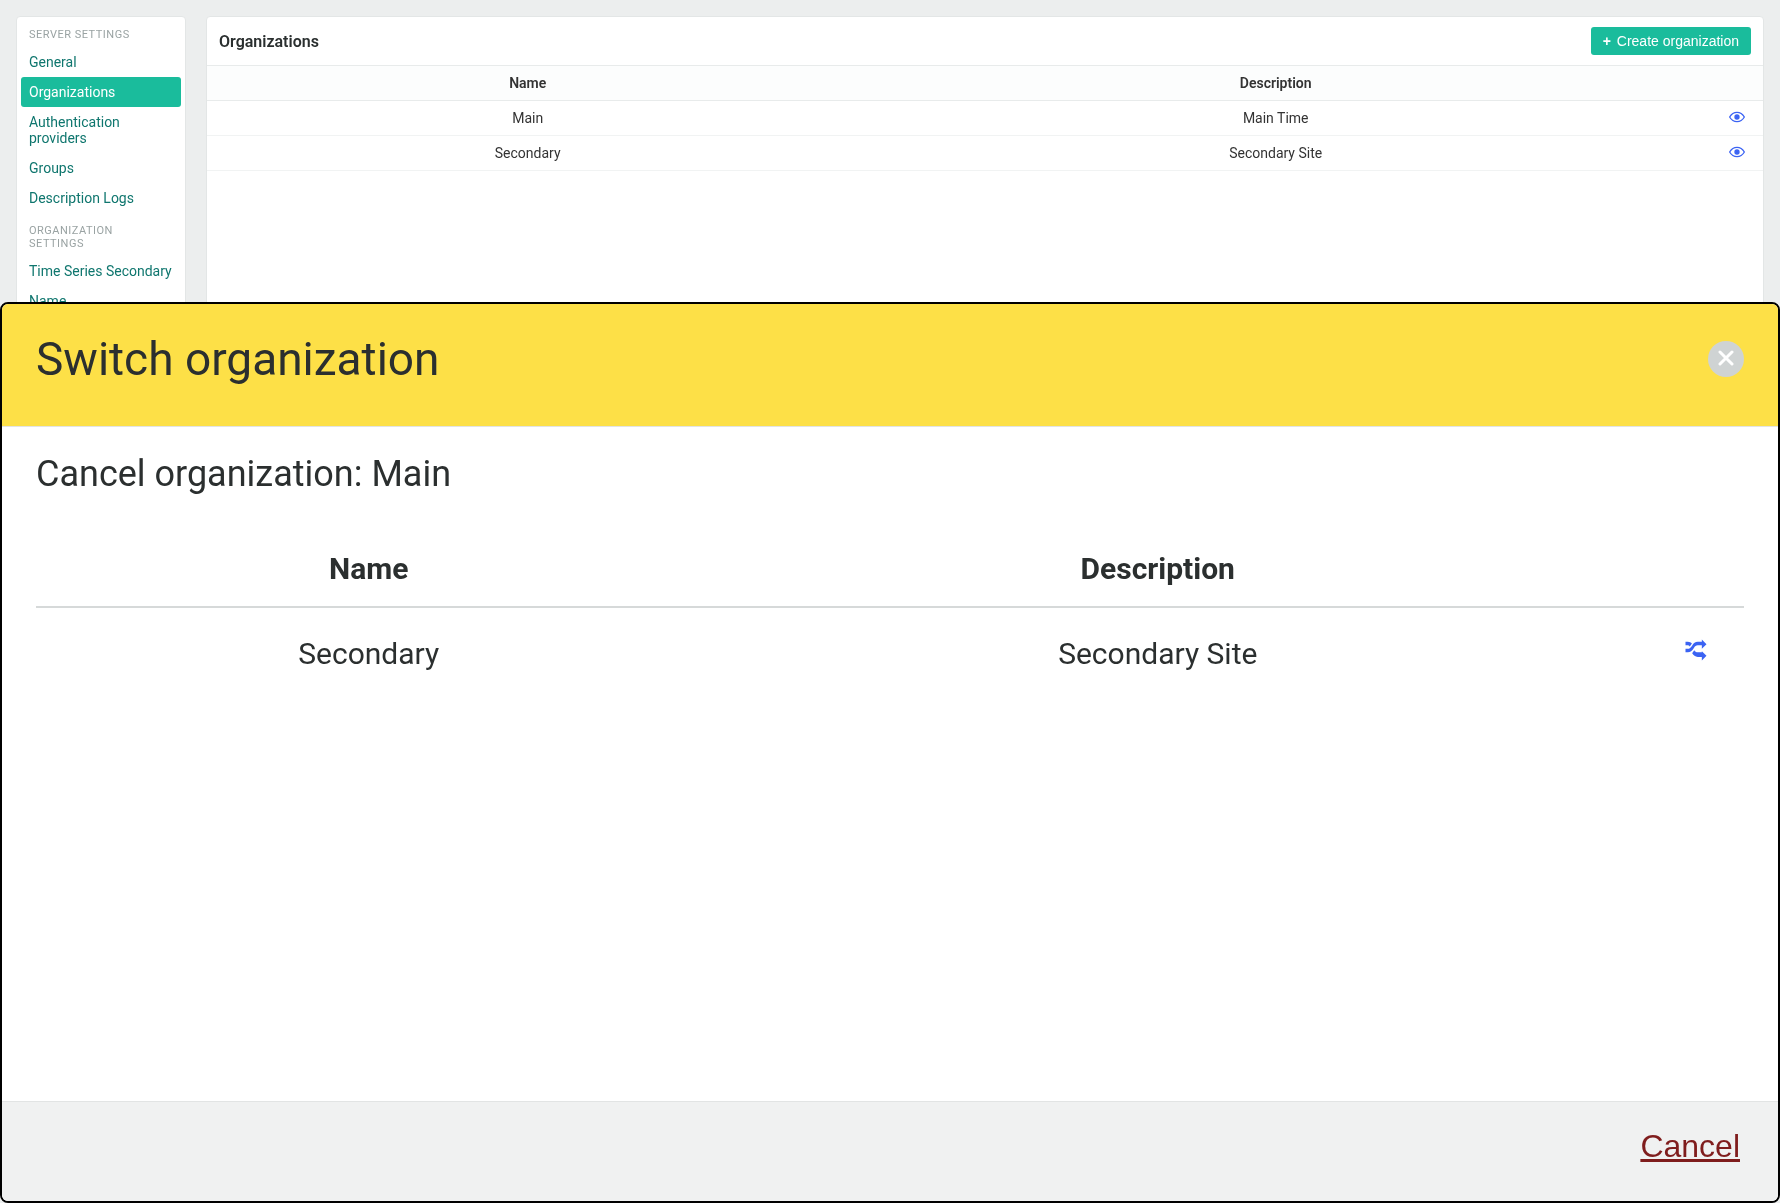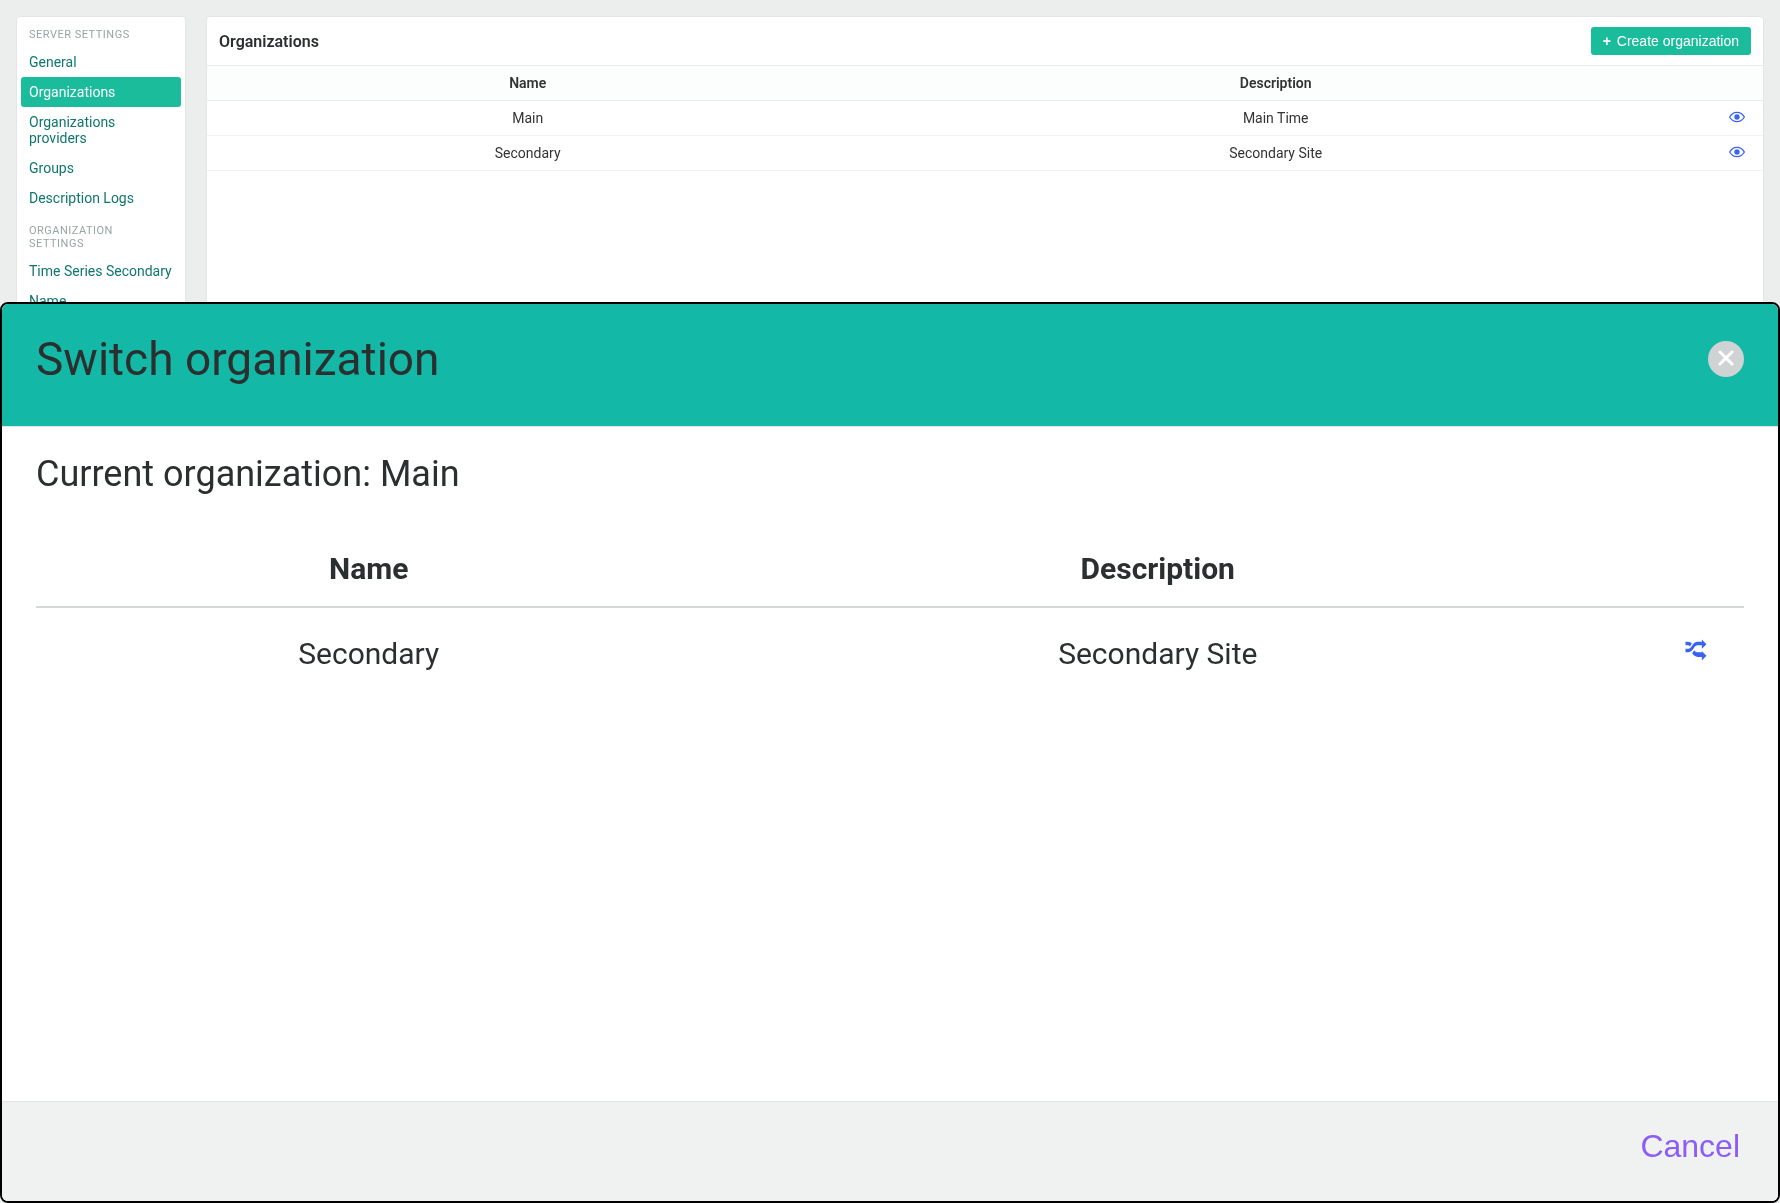--- a/index.html
+++ b/index.html
@@ -117,21 +117,21 @@
     top: 302px;
     bottom: 0;
     background: #fff;
     border: 2px solid #000;
     border-radius: 8px;
     overflow: hidden;
     display: flex;
     flex-direction: column;
   }
   .modal-header {
-    background: #14b8a6;
+    background: #fde047;
     padding: 28px 34px 40px 34px;
     display: flex;
     align-items: center;
     justify-content: space-between;
     border-bottom: 1px solid #e2e4e4;
   }
   .modal-title {
     font-size: 46px;
     font-weight: 400;
     color: #2b2f2f;
@@ -183,40 +183,41 @@
     background: #f0f1f1;
     padding: 26px 38px 36px 38px;
     display: flex;
     justify-content: flex-end;
     border-top: 1px solid #e2e4e4;
   }
   .cancel-btn {
     background: transparent;
     border: none;
     font-size: 32px;
-    color: #8b5cf6;
+    color: #7f1d1d;
     cursor: pointer;
+    text-decoration: underline;
   }
 </style>
 </head>
 <body>
 
 <div class="page">
 
   <div class="sidebar">
     <div class="sidebar-section-title">SERVER SETTINGS</div>
 
     <div class="sidebar-item">
       <span>General</span>
     </div>
     <div class="sidebar-item active">
       <span>Organizations</span>
     </div>
     <div class="sidebar-item">
-      <span>Organizations providers</span>
+      <span>Authentication providers</span>
     </div>
     <div class="sidebar-item">
       <span>Groups</span>
     </div>
     <div class="sidebar-item">
       <span>Description Logs</span>
     </div>
 
     <div class="sidebar-section-title">ORGANIZATION SETTINGS</div>
 
@@ -284,21 +285,21 @@
       <span>
         <svg width="16" height="16" viewBox="0 0 16 16" fill="currentColor">
             <path d="M2 2 L14 14 M14 2 L2 14" stroke="currentColor" stroke-width="3" stroke-linecap="round"></path>
           </svg>
       </span>
     </button>
   </div>
 
   <div class="modal-body">
     <div class="current-org">
-      <span>Current organization: </span><span>Main</span>
+      <span>Cancel organization: </span><span>Main</span>
     </div>
 
     <table class="switch-table">
       <thead>
         <tr>
           <th>Name</th>
           <th>Description</th>
           <th class="sw-action"></th>
         </tr>
       </thead>

